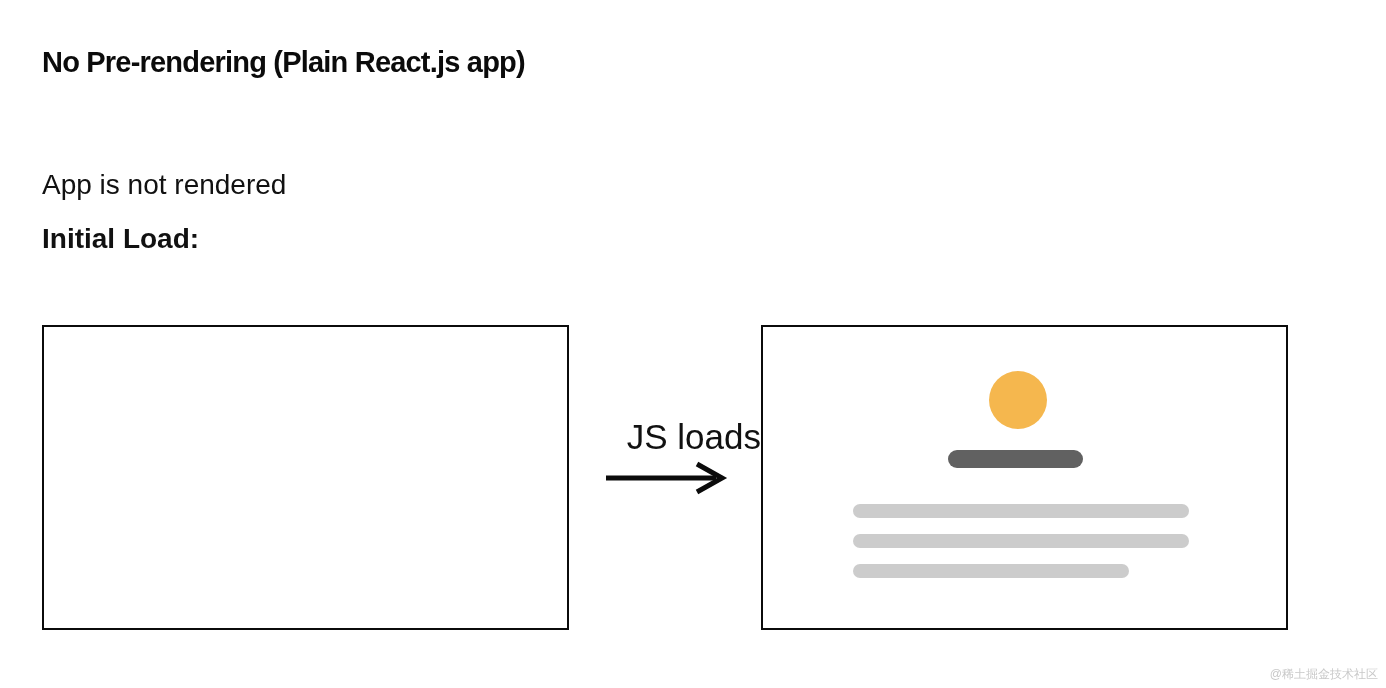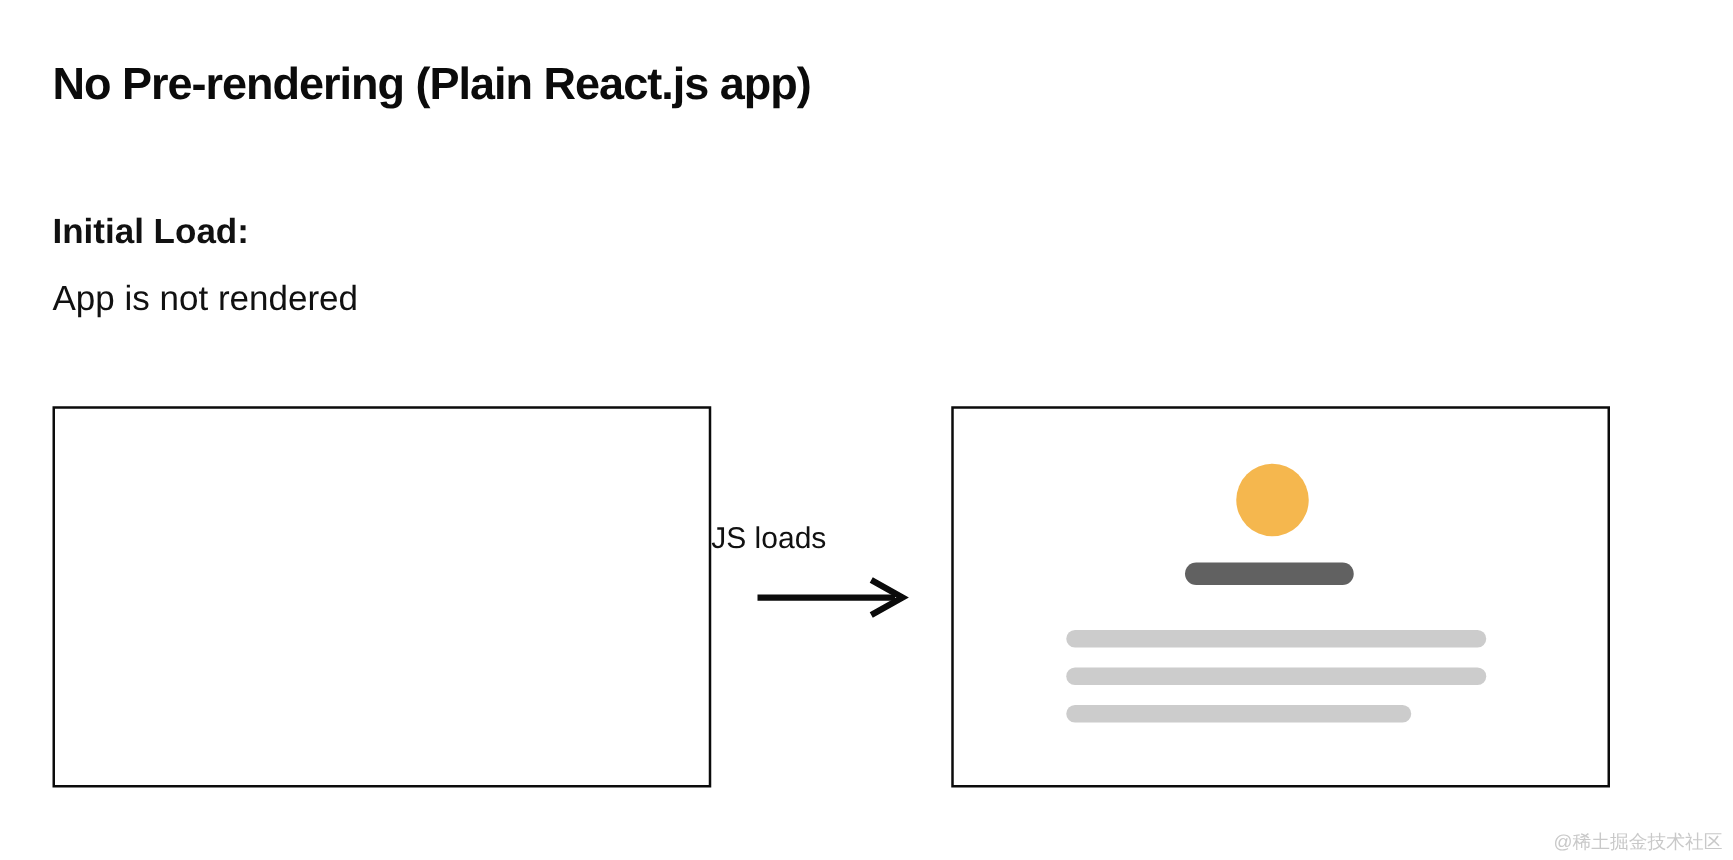--- a/index.html
+++ b/index.html
@@ -13,21 +13,21 @@
     width: 1386px;
     height: 688px;
     background: #ffffff;
     overflow: hidden;
     color: #0b0b0b;
   }
   .page-title {
     position: absolute;
     left: 42px;
     top: 46px;
-    font-size: 36px;
+    font-size: 29px;
     font-weight: 700;
     letter-spacing: -0.8px;
     color: #0b0b0b;
     white-space: nowrap;
   }
   .label-block {
     position: absolute;
     top: 158px;
     font-size: 28px;
     line-height: 54px;
@@ -47,22 +47,22 @@
     background: #ffffff;
   }
   .box-left  { left: 42px; }
   .box-right { left: 761px; }
 
   .transition-label {
     position: absolute;
     left: 569px;
     top: 417px;
     width: 192px;
-    text-align: left;
-    font-size: 24px;
+    text-align: right;
+    font-size: 35px;
     color: #111111;
     white-space: nowrap;
   }
   .arrow-icon {
     position: absolute;
     left: 604px;
     top: 460px;
     width: 126px;
     height: 36px;
   }
@@ -94,34 +94,34 @@
     background: #CCCCCC;
   }
   .skeleton-line.l1 { top: 177px; width: 336px; }
   .skeleton-line.l2 { top: 207px; width: 336px; }
   .skeleton-line.l3 { top: 237px; width: 276px; }
 
   .watermark {
     position: absolute;
     right: 8px;
     bottom: 5px;
-    font-size: 15px;
+    font-size: 12px;
     color: #C9C9C9;
   }
 </style>
 </head>
 <body>
 
 <div class="canvas">
 
   <div class="page-title">No Pre-rendering (Plain React.js app)</div>
 
   <div class="label-block label-left">
+    <div class="line">App is not rendered</div>
     <div class="line bold">Initial Load:</div>
-    <div class="line">App is not rendered</div>
   </div>
 
   <div class="label-block label-right">
   </div>
 
   <div class="app-box box-left"></div>
 
   <div class="transition-label">JS loads</div>
 
   <svg class="arrow-icon" viewBox="0 0 126 36" xmlns="http://www.w3.org/2000/svg">

